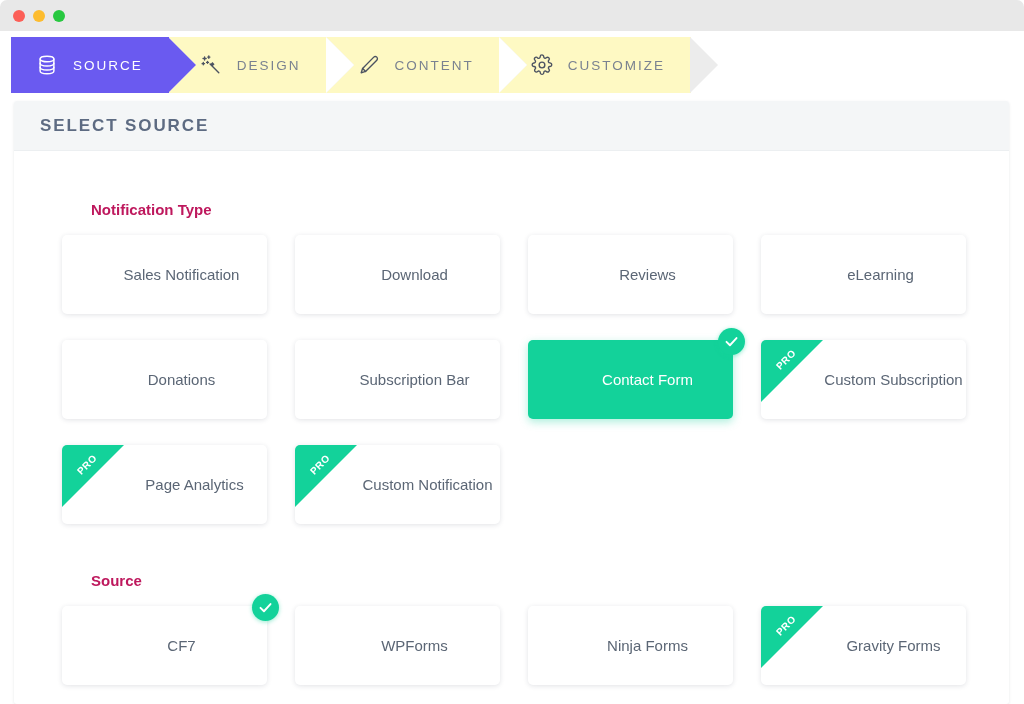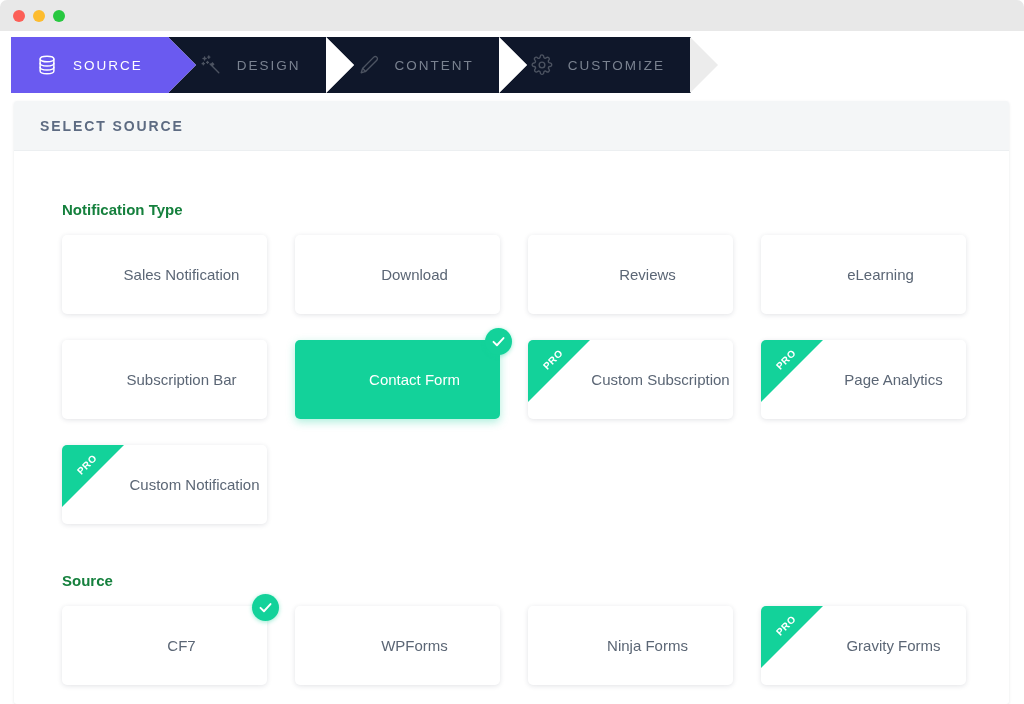--- a/index.html
+++ b/index.html
@@ -56,21 +56,21 @@
     display: flex;
     align-items: stretch;
   }
 
   .step {
     position: relative;
     height: 56px;
     display: flex;
     align-items: center;
     padding: 0 26px 0 30px;
-    background: #0f172a;
+    background: #fef9c3;
     color: #7a8290;
     font-size: 13.5px;
     letter-spacing: 2.0px;
     font-weight: 500;
     text-transform: uppercase;
     white-space: nowrap;
   }
   .step:first-child { padding-left: 24px; }
 
   
@@ -126,36 +126,37 @@
 
   .panel-header {
     height: 50px;
     background: #f4f6f7;
     border-bottom: 1px solid #eceff1;
     display: flex;
     align-items: center;
     padding-left: 26px;
   }
   .panel-header-title {
-    font-size: 14px;
+    font-size: 17px;
     font-weight: bold;
     letter-spacing: 1.9px;
     color: #5d6b82;
     text-transform: uppercase;
   }
 
   .panel-body {
     padding: 50px 48px 0 48px;
   }
 
   .group-title {
     font-size: 15px;
     font-weight: bold;
-    color: #15803d;
+    color: #be185d;
     margin-bottom: 17px;
+    margin-left: 29px;
   }
 
   .card-grid {
     display: grid;
     grid-template-columns: repeat(4, 205px);
     column-gap: 28px;
     row-gap: 26px;
   }
 
   .card {
@@ -343,20 +344,23 @@
 
           <div class="card">
             <span class="label">Reviews</span>
           </div>
 
 
           <div class="card">
             <span class="label">eLearning</span>
           </div>
 
+          <div class="card">
+            <span class="label">Donations</span>
+          </div>
 
           <div class="card">
             <span class="label">Subscription Bar</span>
           </div>
 
           <div class="card selected-fill">
             <span class="label">Contact Form</span>
             <span class="check-badge">
               <svg width="15" height="15" viewBox="0 0 24 24" fill="none" stroke="#ffffff" stroke-width="3" stroke-linecap="round" stroke-linejoin="round">
                 <path d="M4 12.5 L9.5 18 L20 6.5"></path>

